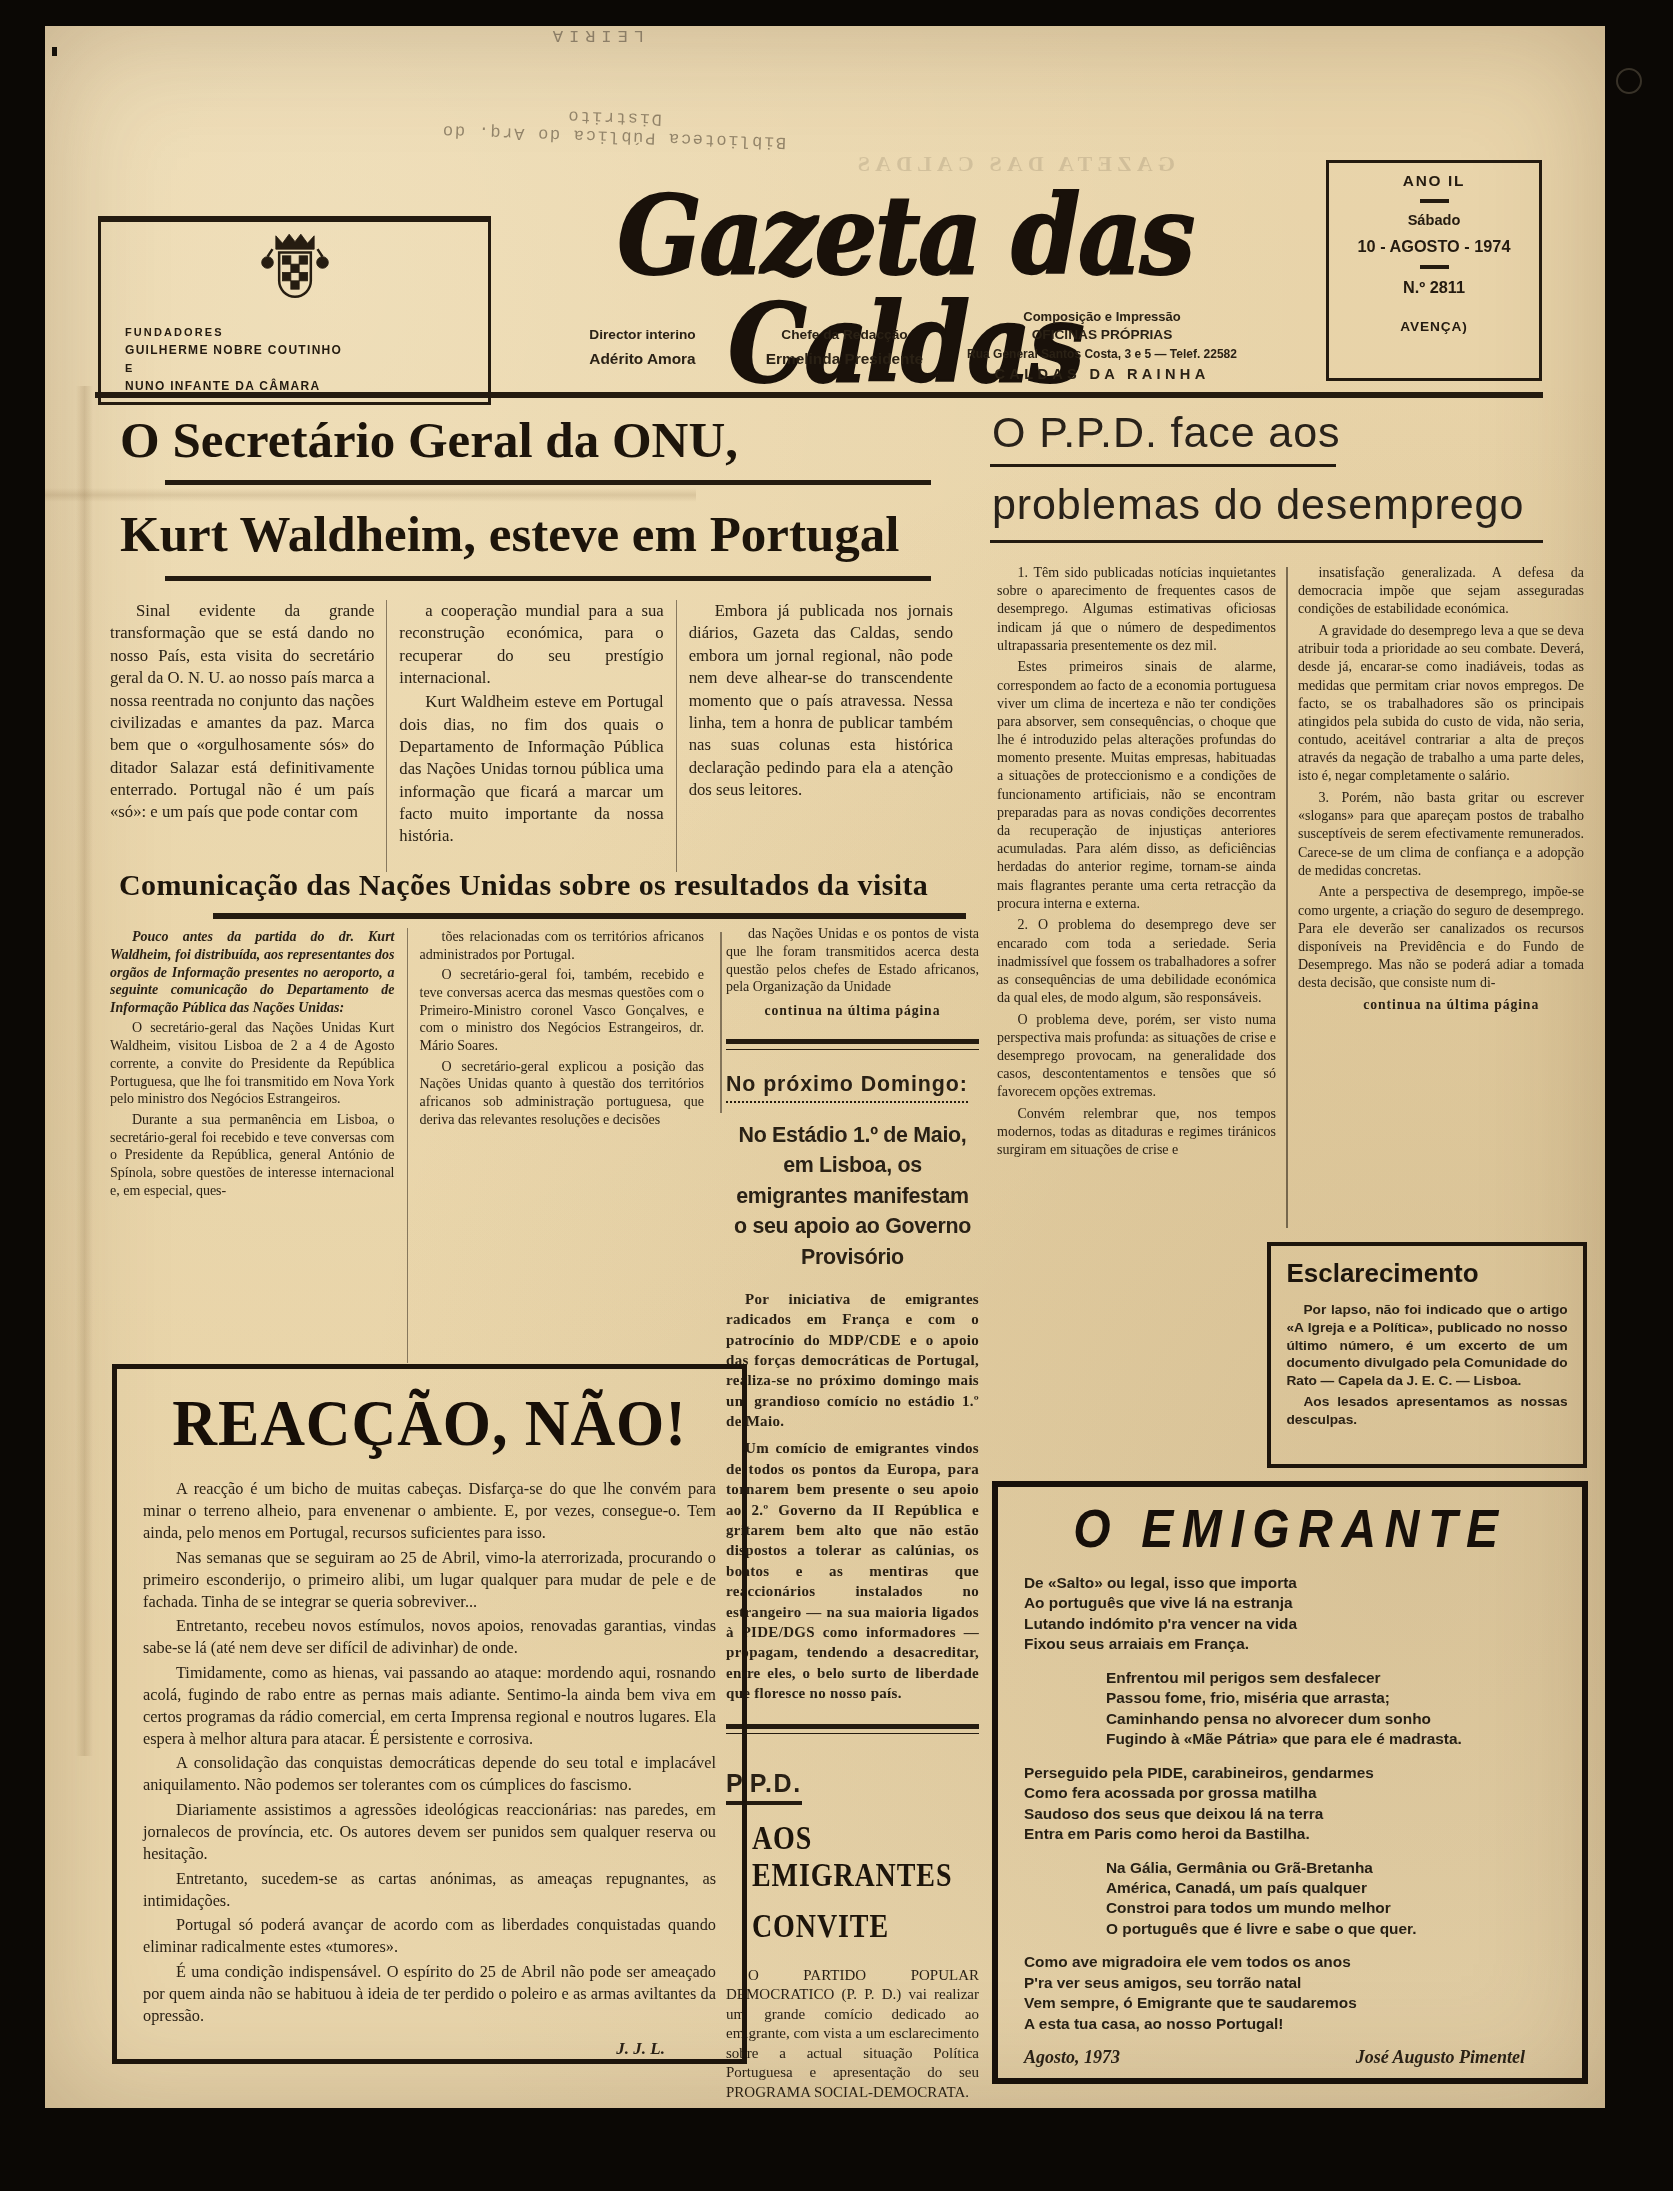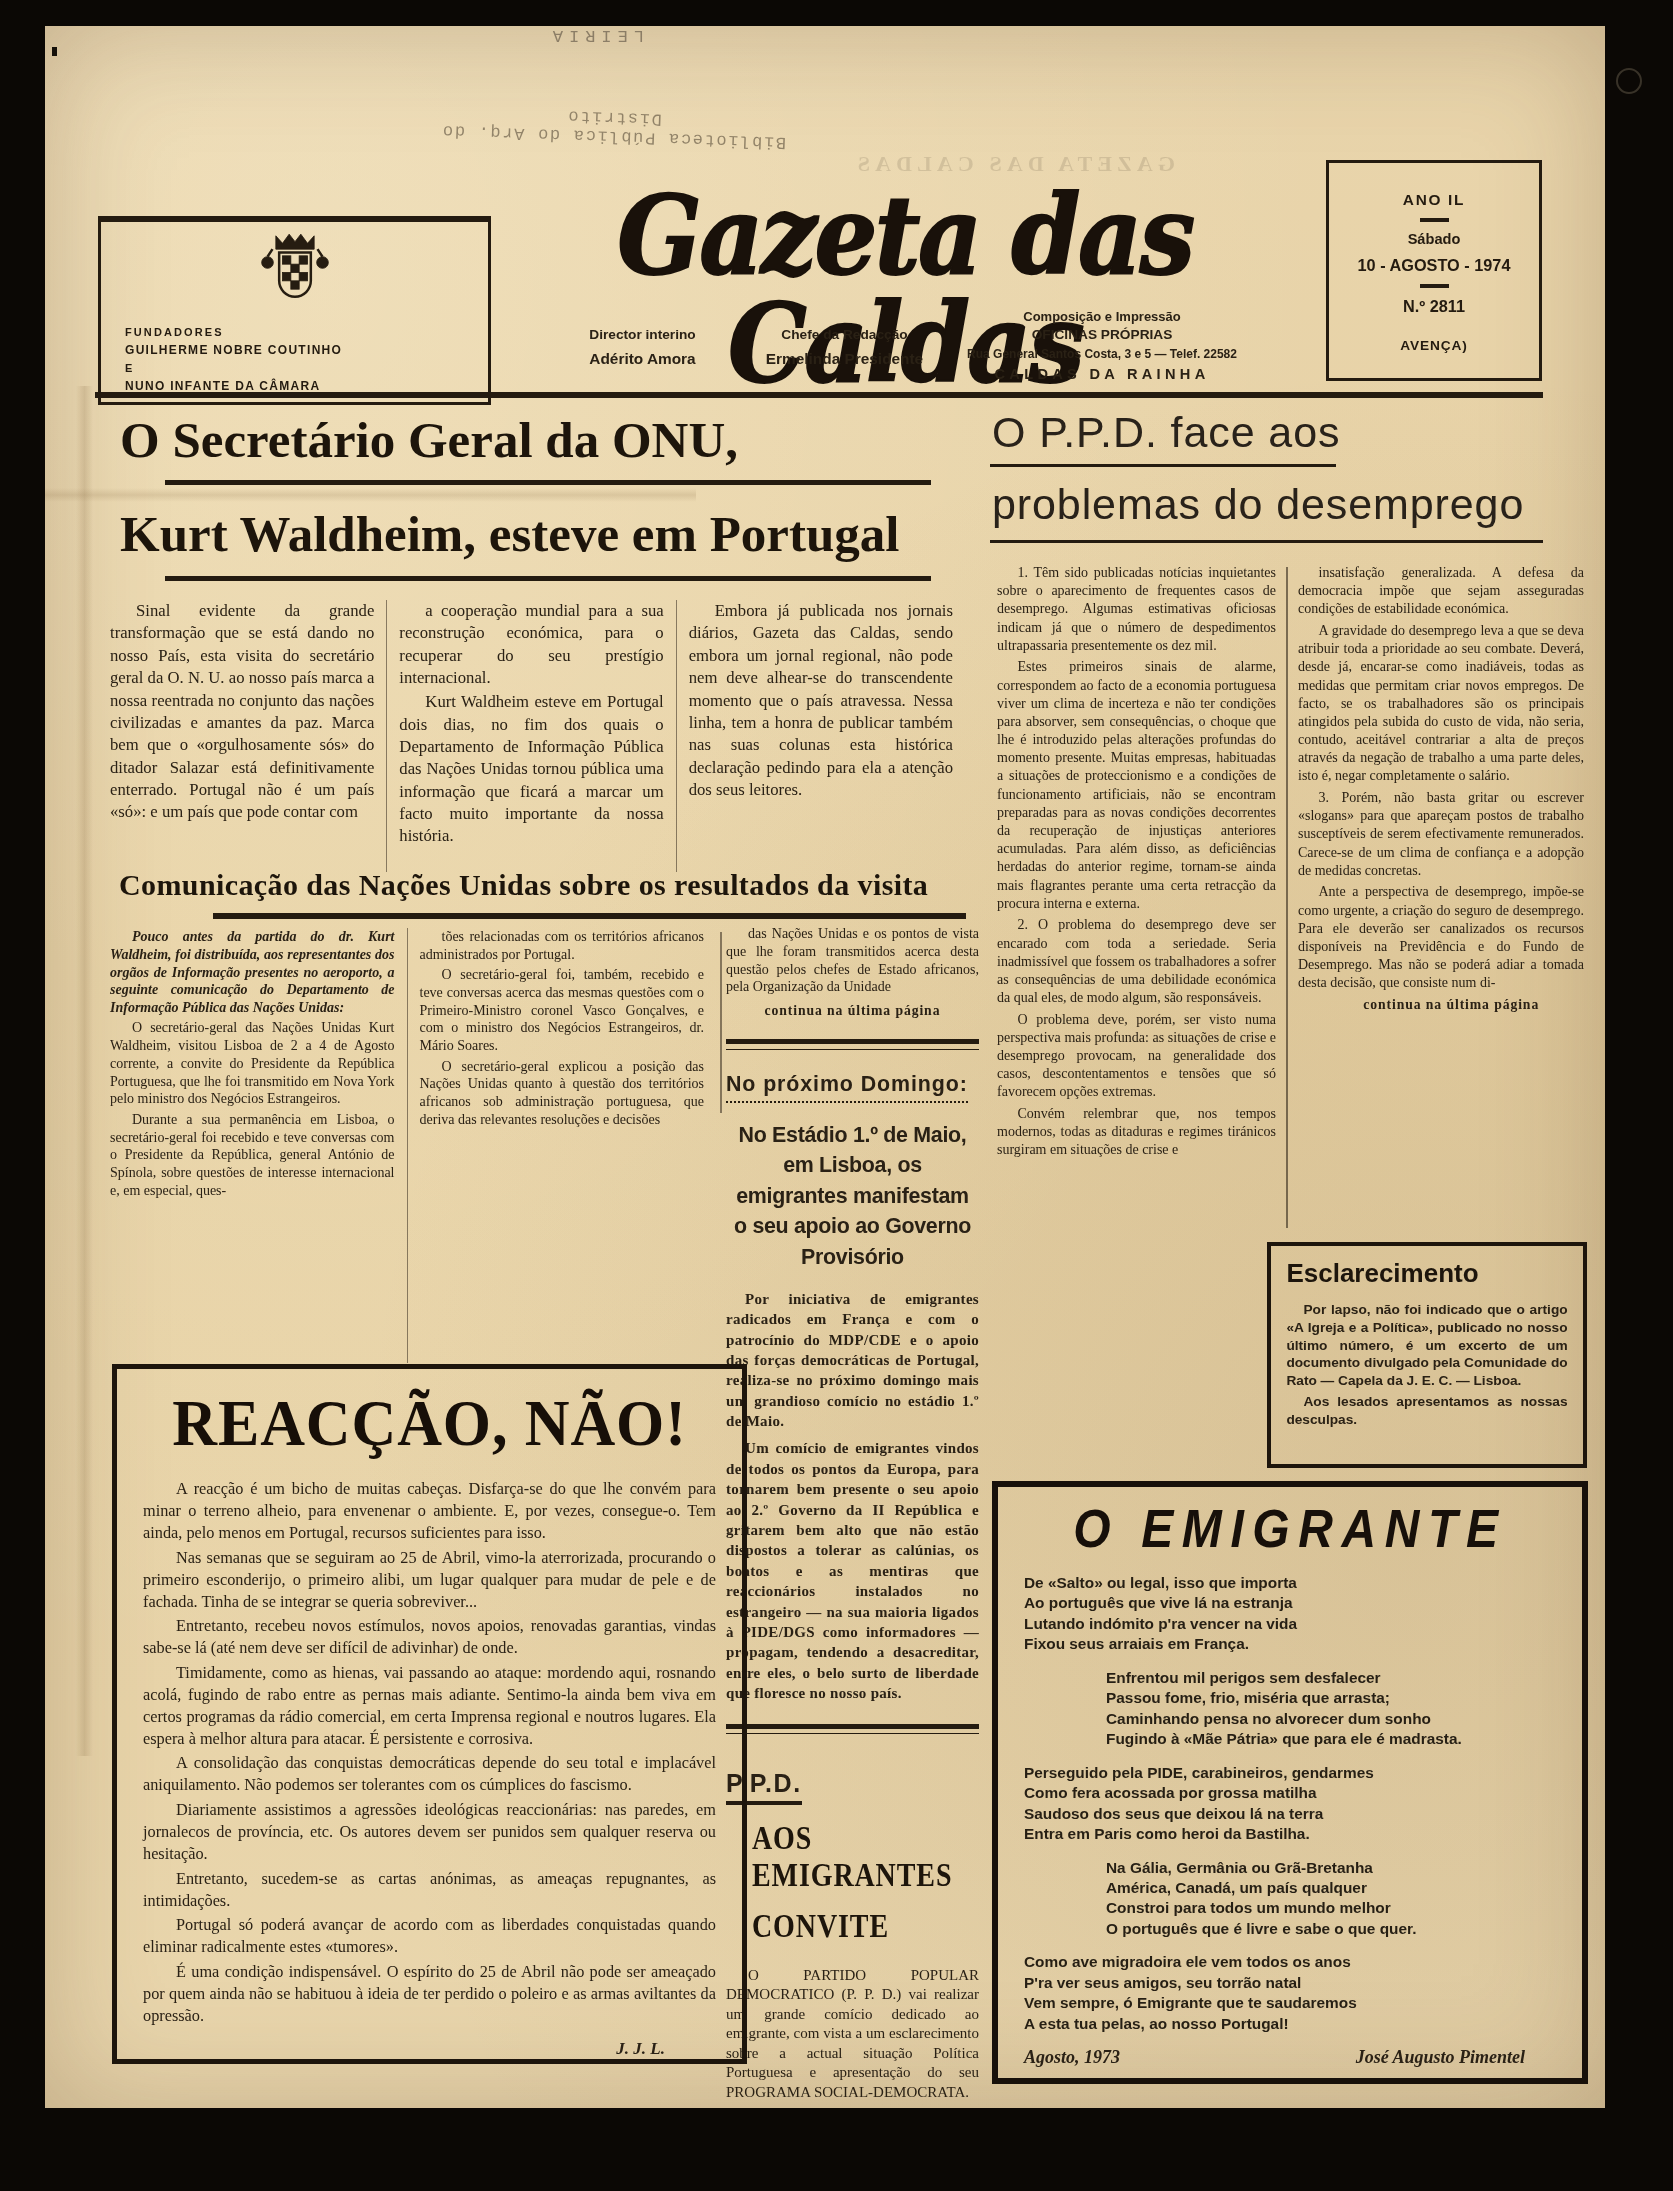--- a/index.html
+++ b/index.html
@@ -56,21 +56,21 @@
   .staff-chief{left:690px;top:301px;width:219px;}
   .staff-comp{left:873px;top:283px;width:368px;}
   .s-label{font-size:13.7px;} .s-name{font-size:15.4px;}
   .c1{font-size:13px;margin-bottom:3.4px!important;}
   .c2{font-size:13.7px;margin-bottom:4.3px!important;}
   .c3{font-size:12px;margin-bottom:5.1px!important;}
   .c4{font-size:14.6px;letter-spacing:4.3px;}
 
   .date-box{position:absolute;left:1281px;top:134px;width:216px;height:221px;
     border:3.4px solid #241b10;text-align:center;font-family:"Liberation Sans",sans-serif;
-    font-weight:bold;color:#241b10;padding-top:28px;box-sizing:border-box;}
+    font-weight:bold;color:#241b10;padding-top:9px;box-sizing:border-box;}
   .date-box p{margin:0;}
   .db-dash{width:29px;height:3.4px;background:#241b10;margin:9.4px auto;}
   .db-ano{font-size:15.4px;letter-spacing:1.7px;}
   .db-day{font-size:14.6px;}
   .db-date{font-size:16.3px;margin-top:8.6px!important;}
   .db-num{font-size:16.3px;}
   .db-avenca{font-size:13.7px;margin-top:22px!important;letter-spacing:0.9px;}
 
   .rule-masthead{left:50px;top:366px;width:1448px;height:6px;}
 
@@ -353,21 +353,21 @@
     <div class="stanza indent">
       <p>Na Gália, Germânia ou Grã-Bretanha</p>
       <p>América, Canadá, um país qualquer</p>
       <p>Constroi para todos um mundo melhor</p>
       <p>O português que é livre e sabe o que quer.</p>
     </div>
     <div class="stanza">
       <p>Como ave migradoira ele vem todos os anos</p>
       <p>P'ra ver seus amigos, seu torrão natal</p>
       <p>Vem sempre, ó Emigrante que te saudaremos</p>
-      <p>A esta tua pelas, ao nosso Portugal!</p>
+      <p>A esta tua casa, ao nosso Portugal!</p>
     </div>
     <div class="poem-foot">
       <span class="poem-date">Agosto, 1973</span>
       <span class="poem-author">José Augusto Pimentel</span>
     </div>
   </div>
 
 </div>
 
 

